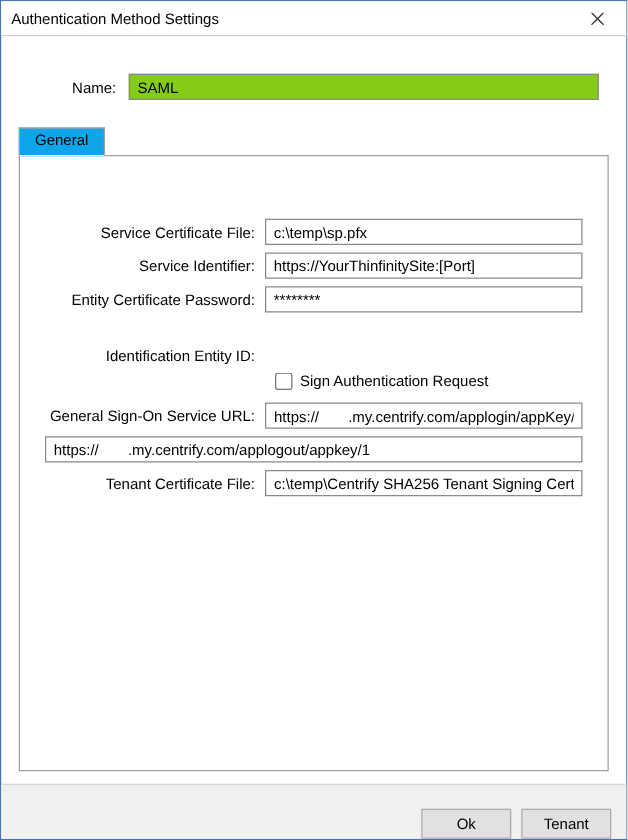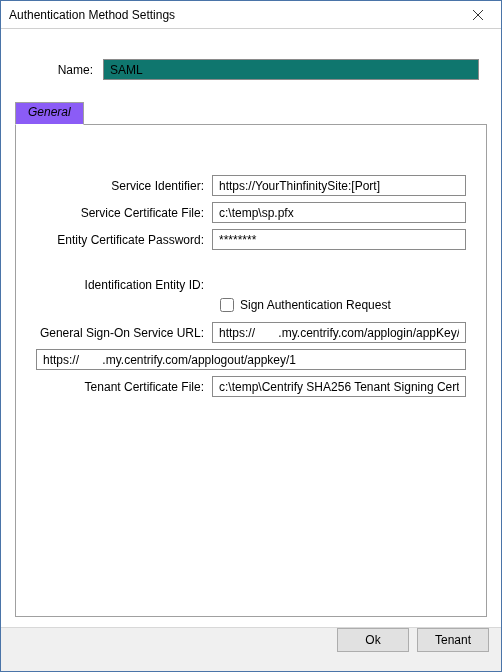--- a/index.html
+++ b/index.html
@@ -57,42 +57,41 @@
     text-align: right;
     padding-right: 10px;
   }
   .name-row input {
     flex: 1;
     height: 21px;
     border: 1px solid #8a8a8a;
     padding: 2px 6px;
     font-family: inherit;
     font-size: 12px;
-    background: #0f766e;
+    background: #84cc16;
   }
   .tab-area {
     flex: 1;
     display: flex;
     flex-direction: column;
   }
   .tabstrip {
     display: flex;
     height: 22px;
     position: relative;
     z-index: 2;
   }
   .tab {
     border: 1px solid #a0a0a0;
     border-bottom: 1px solid #fff;
-    background: #8b5cf6;
+    background: #0ea5e9;
     padding: 2px 12px;
     font-size: 12px;
     margin-bottom: -1px;
     cursor: pointer;
-    font-style: italic;
   }
   .panel {
     flex: 1;
     border: 1px solid #a0a0a0;
     background: #fff;
     padding: 50px 20px 10px 20px;
   }
   .frow {
     display: flex;
     align-items: center;
@@ -124,21 +123,21 @@
     width: 14px;
     height: 14px;
     margin: 0 6px 0 0;
   }
   .footer {
     height: 44px;
     background: #f0f0f0;
     border-top: 1px solid #d8d8d8;
     display: flex;
     justify-content: flex-end;
-    align-items: flex-start;
+    align-items: flex-end;
     padding-right: 12px;
     gap: 8px;
   }
   .footer button {
     width: 72px;
     height: 24px;
     background: #e1e1e1;
     border: 1px solid #adadad;
     font-family: inherit;
     font-size: 12px;
@@ -167,27 +166,27 @@
       <input type="text" value="SAML" style="">
     </div>
 
     <div class="tab-area">
       <div class="tabstrip">
         <div class="tab">General</div>
       </div>
       <div class="panel">
 
         <div class="frow">
+          <div class="lbl">Service Certificate File:</div>
+          <input type="text" value="c:\temp\sp.pfx" style="">
+        </div>
+
+        <div class="frow">
           <div class="lbl">Service Identifier:</div>
           <input type="text" value="https://YourThinfinitySite:[Port]" style="">
-        </div>
-
-        <div class="frow">
-          <div class="lbl">Service Certificate File:</div>
-          <input type="text" value="c:\temp\sp.pfx" style="">
         </div>
 
         <div class="frow">
           <div class="lbl">Entity Certificate Password:</div>
           <input type="text" value="********" style="">
         </div>
 
         <div class="frow gap-lg">
           <div class="lbl">Identification Entity ID:</div>
         </div>

